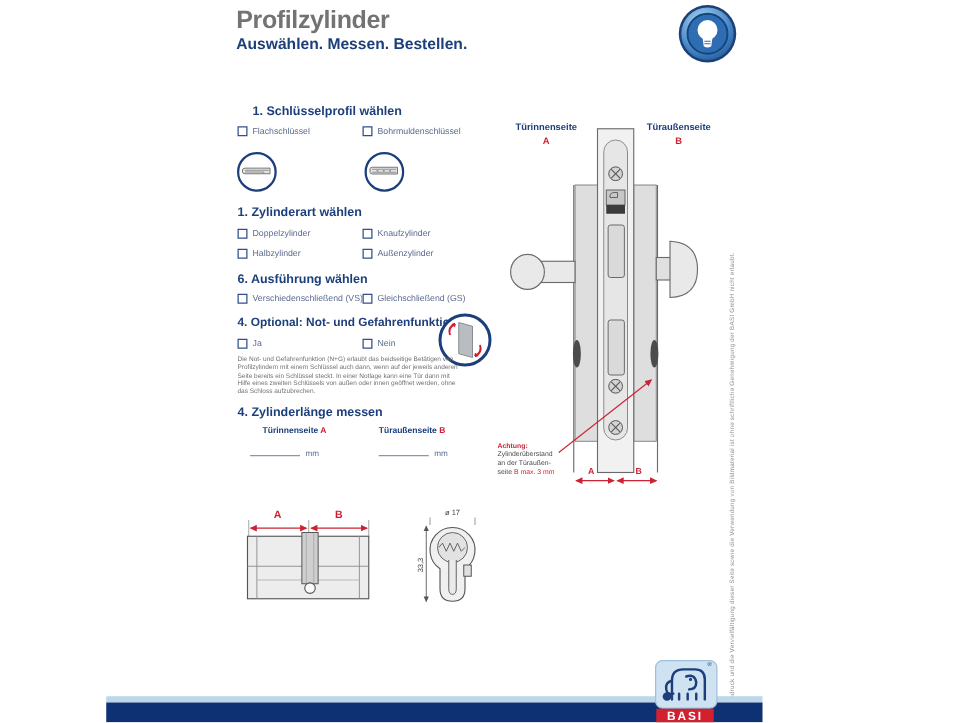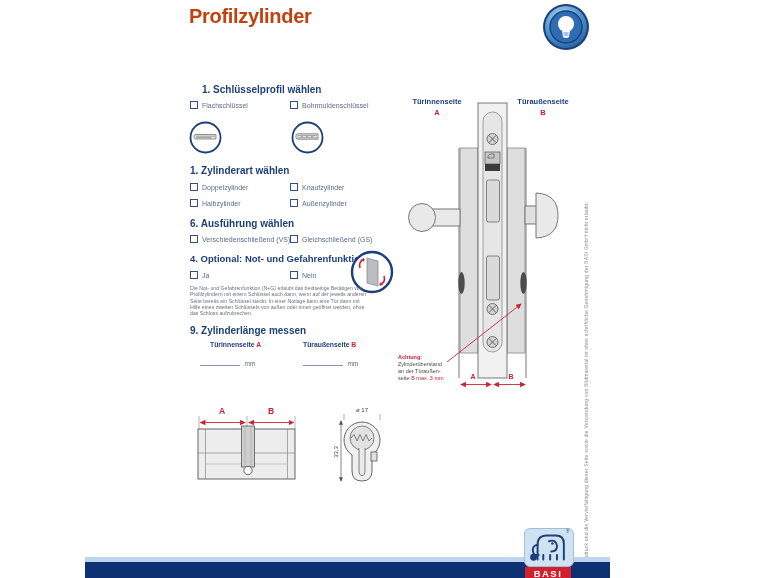--- a/index.html
+++ b/index.html
@@ -1,20 +1,20 @@
 <!DOCTYPE html>
 <html><head>
 <meta charset="utf-8">
 <style>
   html,body{margin:0;padding:0;background:#fff;}
   .page{position:relative;width:770px;height:578px;background:#ffffff;overflow:hidden;
         font-family:"Liberation Sans",sans-serif;}
   .abs{position:absolute;}
   
-  .title{left:189px;top:5px;font-size:20px;font-weight:bold;color:#c2410c;letter-spacing:-0.3px;}
+  .title{left:189px;top:5px;font-size:20px;font-weight:bold;color:#737373;letter-spacing:-0.3px;}
   .subtitle{left:189px;top:28px;font-size:12.5px;font-weight:bold;color:#1c3f7c;}
   
   .h3{font-size:10px;font-weight:bold;color:#1c3f7c;white-space:nowrap;}
   
   .opt{position:absolute;display:flex;align-items:center;gap:4px;}
   .cb{width:6px;height:6px;border:1px solid #31508a;background:#fff;flex:0 0 auto;}
   .ol{font-size:7px;color:#5a6b8e;white-space:nowrap;}
   .desc{font-size:5.2px;line-height:6.3px;color:#6e7275;width:178px;}
   .mlabel{font-size:6.8px;font-weight:bold;color:#1c3f7c;white-space:nowrap;}
   .red{color:#cf1f2f;}
@@ -41,20 +41,21 @@
   .dletter{font-size:7.5px;font-weight:bold;fill:#cf1f2f;}
   .dimlbl{font-size:7px;font-weight:bold;fill:#cf1f2f;}
   .dimtxt{font-size:6px;fill:#444;}
 </style>
 </head>
 <body>
 
 <div class="page">
 
   <div class="abs title">Profilzylinder</div>
+  <div class="abs subtitle">Auswählen. Messen. Bestellen.</div>
 
   <svg class="abs" style="left:542px;top:3px" width="48" height="48" viewBox="0 0 48 48">
     <defs>
       <radialGradient id="lg" cx="40%" cy="30%" r="80%">
         <stop offset="0%" stop-color="#b8dcf5"></stop>
           <stop offset="60%" stop-color="#4d8ecb"></stop>
         <stop offset="100%" stop-color="#1d5494"></stop>
       </radialGradient>
     </defs>
     <circle cx="24" cy="24" r="23" fill="#1d3f77"></circle>
@@ -129,21 +130,21 @@
   <div class="opt" style="left:190px;top:271px">
     <span class="cb"></span>
     <span class="ol">Ja</span>
   </div>
   <div class="opt" style="left:290px;top:271px">
     <span class="cb"></span>
     <span class="ol">Nein</span>
   </div>
   <div class="abs desc" style="left:190px;top:285px">Die Not- und Gefahrenfunktion (N+G) erlaubt das beidseitige Betätigen von Profilzylindern mit einem Schlüssel auch dann, wenn auf der jeweils anderen Seite bereits ein Schlüssel steckt. In einer Notlage kann eine Tür dann mit Hilfe eines zweiten Schlüssels von außen oder innen geöffnet werden, ohne das Schloss aufzubrechen.</div>
 
-  <div class="abs h3" style="left:190px;top:325px">9. Zylinderlänge messen</div>
+  <div class="abs h3" style="left:190px;top:325px">4. Zylinderlänge messen</div>
   <div class="abs mlabel" style="left:210px;top:341px">
     <span>Türinnenseite</span>
     <span class="red">A</span>
   </div>
   <div class="abs mlabel" style="left:303px;top:341px">
     <span>Türaußenseite</span>
     <span class="red">B</span>
   </div>
   <div class="abs" style="left:200px;top:352px">
     <span class="blank"></span>

